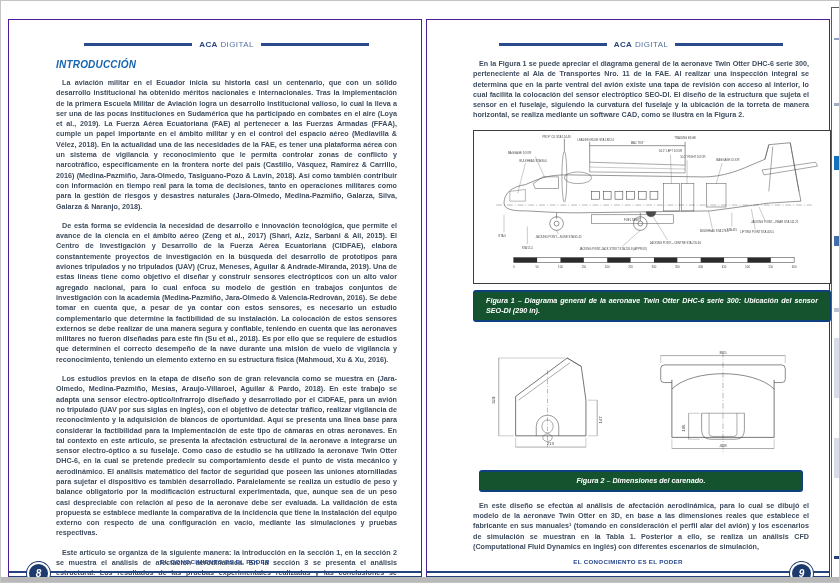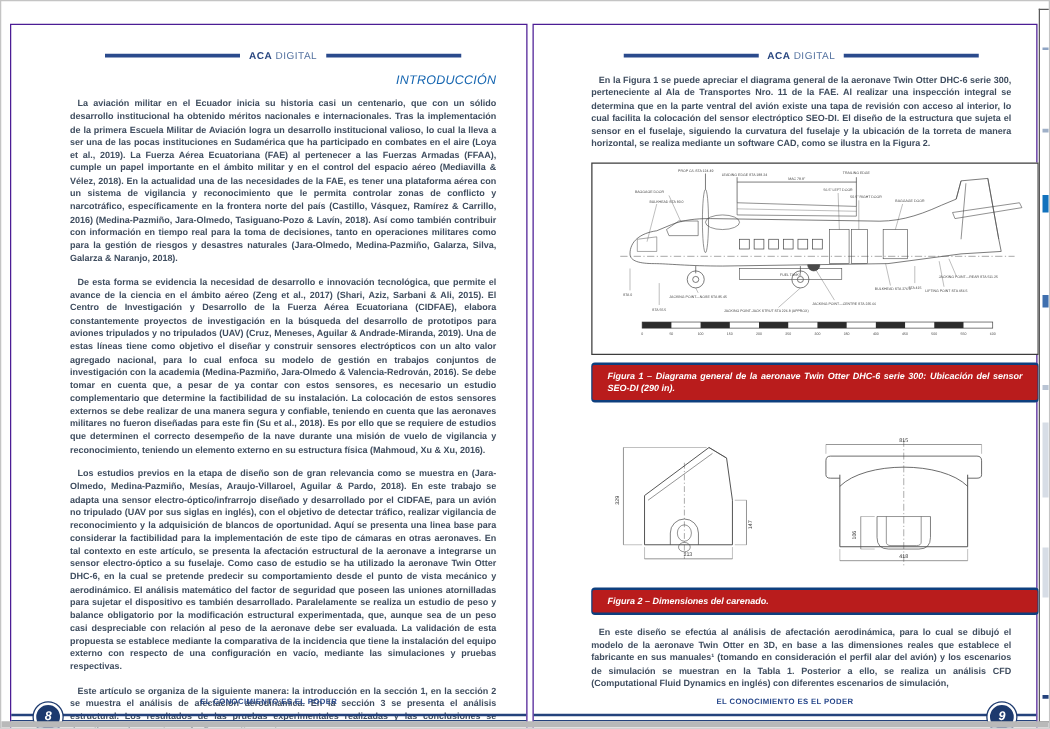--- a/index.html
+++ b/index.html
@@ -20,41 +20,41 @@
   .page-inner { padding:20px 24px 0 27px; }
 
   
   .brand-row { display:flex; align-items:center; justify-content:center; gap:7px; margin-bottom:10px; }
   .brand-rule { height:2.5px; background:#2a4a8c; flex:0 0 108px; }
   .brand-text { font-size:8px; letter-spacing:.4px; white-space:nowrap; }
   .brand-bold { font-weight:bold; color:#27457f; }
   .brand-light { color:#53719f; }
 
   .sec-title {
-    font-size:10px; font-weight:normal; font-style:italic;
-    color:#1565b0; letter-spacing:.2px; margin:4px 0 8px 0;text-align:right;
+    font-size:10px; font-weight:bold; font-style:italic;
+    color:#1565b0; letter-spacing:.2px; margin:4px 0 8px 0;
   }
   .para {
     font-size:7.2px; line-height:10.3px; color:#3f4d5f;
     text-align:justify; text-indent:6px; margin-bottom:9px;font-weight:bold;
   }
 
   
   .fig1-box {
     margin:2px auto 6px auto; width:358px; height:154px;
     border:1.5px solid #3c3c3c; background:#fff; padding:2px;
   }
   .caption {
-    background:#b91c1c; border-top:2px solid #0e3f7e; border-bottom:2px solid #0e3f7e;
+    background:#14532d; border-top:2px solid #0e3f7e; border-bottom:2px solid #0e3f7e;
     border-left:1px solid #0e3f7e; border-right:1px solid #0e3f7e;
     border-radius:3px; color:#ffffff; font-weight:bold; font-style:italic;
     font-size:7.2px; line-height:10px; padding:4px 12px; margin:0 auto;
   }
   .caption-1 { width:358px; text-align:justify; }
-  .caption-2 { width:358px; margin-top:4px; }
+  .caption-2 { width:324px; text-align:center; margin-top:4px; }
 
   .fig2-row { display:flex; justify-content:center; align-items:flex-end; gap:14px; margin:8px 0 2px 0; height:136px; }
 
   
   .page-footer { position:absolute; left:0; right:0; bottom:0; height:34px; }
   .footer-motto {
     position:absolute; left:0; right:0; bottom:24px; text-align:center;
     font-size:6.2px; font-weight:bold; color:#2a4a8c; letter-spacing:.3px;
   }
   .footer-line-thick { position:absolute; left:0; right:0; bottom:16px; height:2.5px; background:#24427c; }

